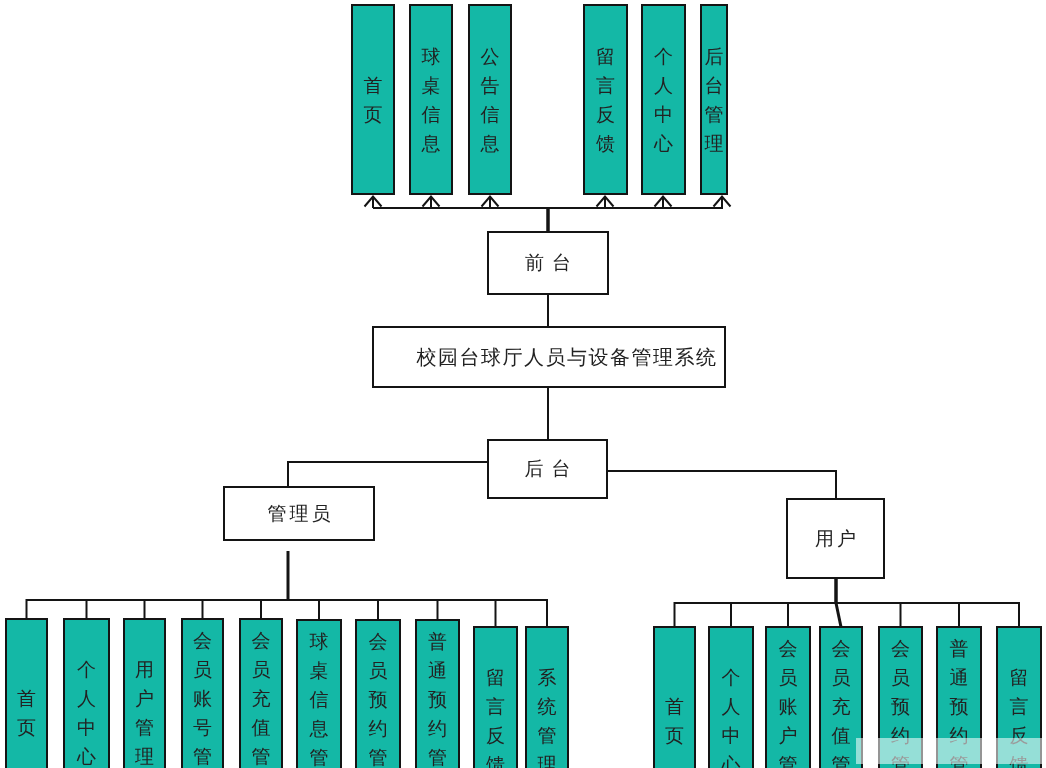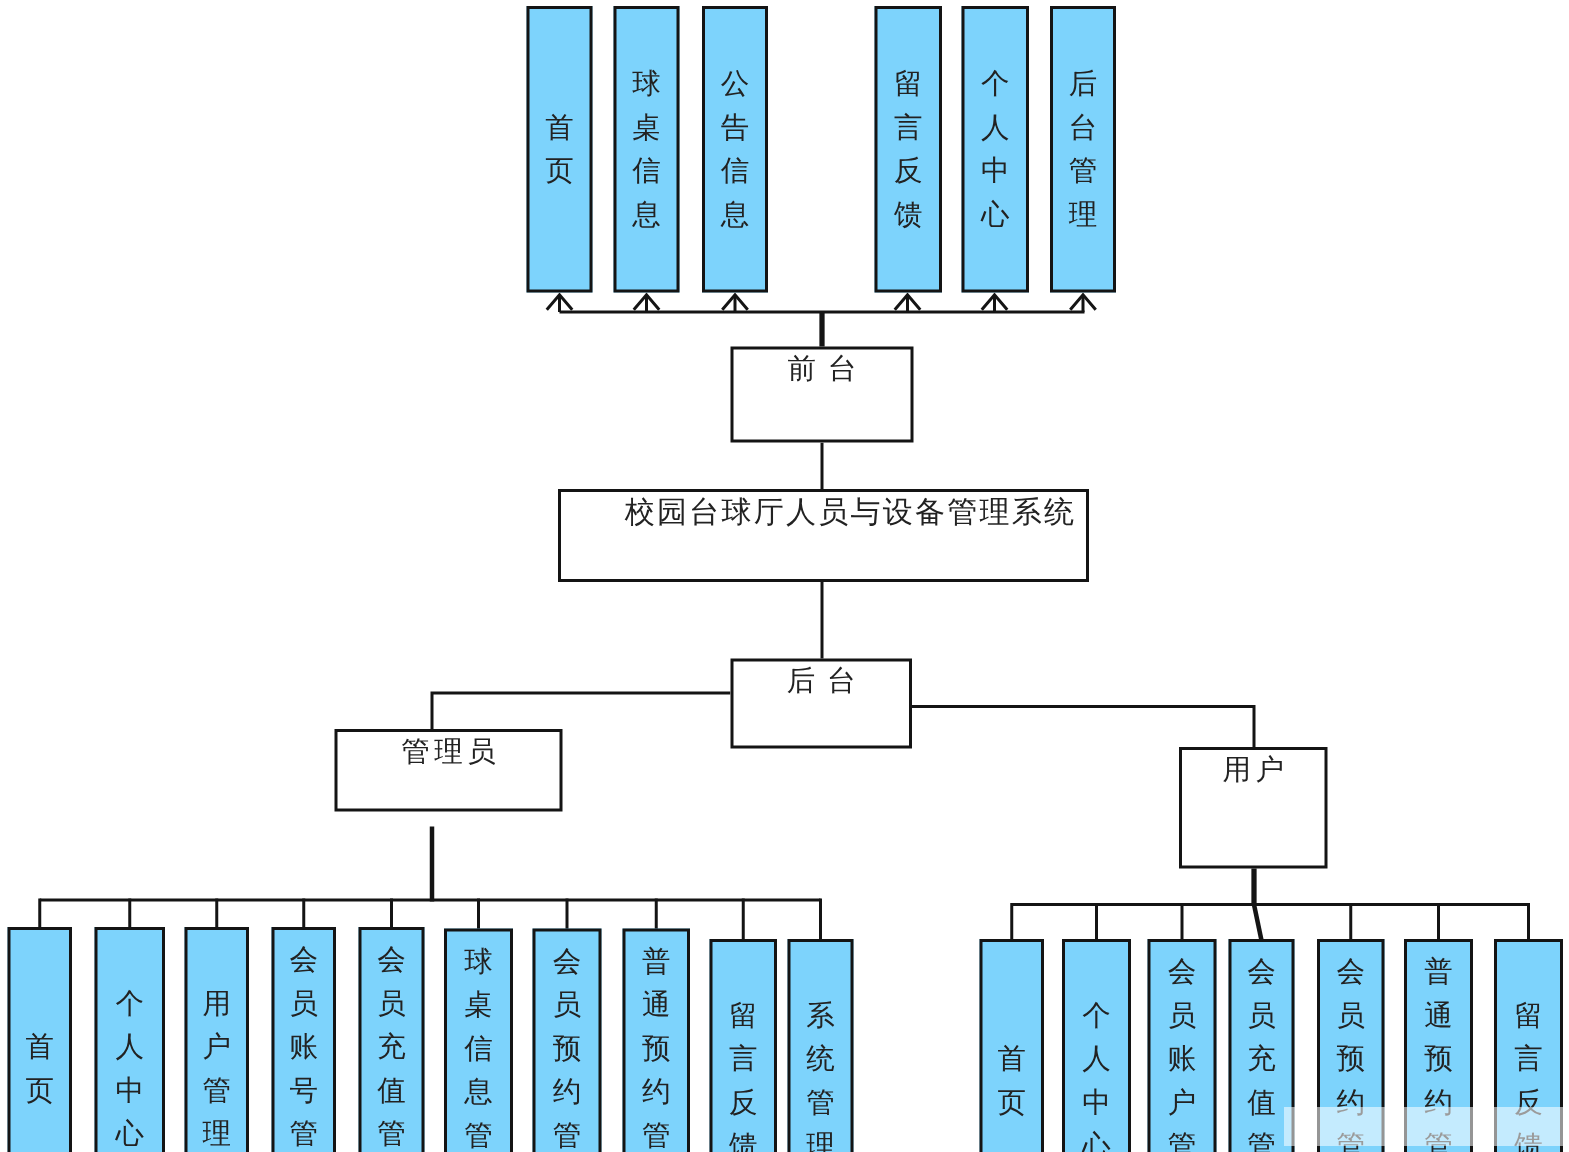--- a/index.html
+++ b/index.html
@@ -8,33 +8,33 @@
 
   #canvas { position: absolute; left: 0; top: 0; width: 1046px; height: 768px; }
 
   svg.wires { position: absolute; left: 0; top: 0; z-index: 1; }
   svg.wires line, svg.wires polyline { stroke: #141414; stroke-width: 2; fill: none; }
   svg.wires .thick { stroke-width: 3.5; }
   svg.wires .med  { stroke-width: 3; }
 
   .vbox {
     position: absolute; z-index: 2;
-    border: 2px solid #141414; background: #7dd3fc;
+    border: 2px solid #141414; background: #14b8a6;
     display: flex; align-items: center; justify-content: center;
   }
   .vbox .vtext {
     display: block; width: 21px;
     font-size: 19px; line-height: 29px;
     text-align: center; word-break: break-all;
     color: #222222;
   }
   .hbox {
     position: absolute; z-index: 2;
     border: 2px solid #141414; background: #ffffff;
-    display: flex; align-items: flex-start; justify-content: center;
+    display: flex; align-items: center; justify-content: center;
     font-size: 19px; color: #222222;
   }
   .hbox .pair  { letter-spacing: 8px; text-indent: 8px; }
   .hbox .trio  { letter-spacing: 3px; text-indent: 3px; }
   .hbox.title  { font-size: 20px; letter-spacing: 1.5px; padding-left: 36px; }
 
   .watermark-band {
     position: absolute; z-index: 5;
     background: rgba(255,255,255,0.55);
   }
@@ -105,21 +105,21 @@
   </div>
   <div class="vbox" style="left:468px;top:4px;width:44px;height:191px">
     <span class="vtext">公告信息</span>
   </div>
   <div class="vbox" style="left:583px;top:4px;width:45px;height:191px">
     <span class="vtext">留言反馈</span>
   </div>
   <div class="vbox" style="left:641px;top:4px;width:45px;height:191px">
     <span class="vtext">个人中心</span>
   </div>
-  <div class="vbox" style="left:700px;top:4px;width:44px;height:191px">
+  <div class="vbox" style="left:700px;top:4px;width:28px;height:191px">
     <span class="vtext">后台管理</span>
   </div>
 
   <div class="hbox" style="left:487px;top:231px;width:122px;height:64px">
     <span class="pair">前台</span>
   </div>
 
   <div class="hbox title" style="left:372px;top:326px;width:354px;height:62px">
     <span>校园台球厅人员与设备管理系统</span>
   </div>

